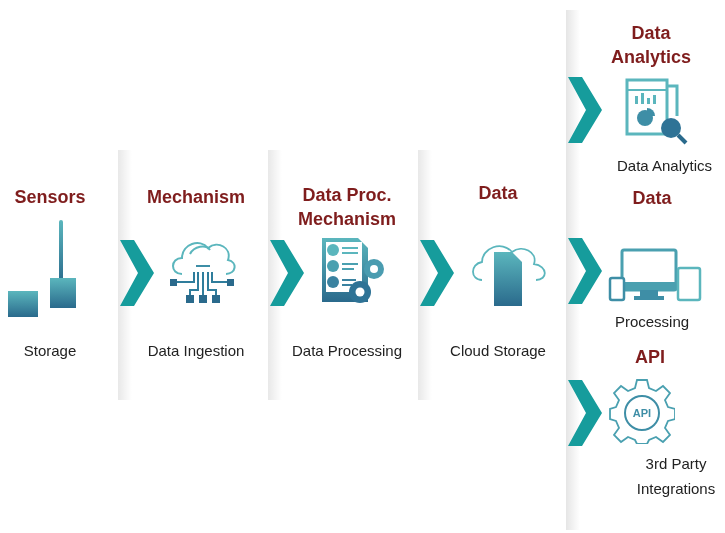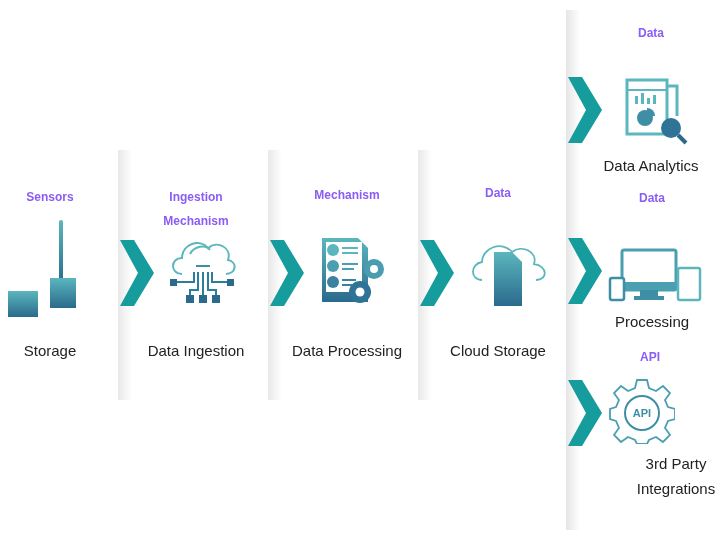--- a/index.html
+++ b/index.html
@@ -9,21 +9,21 @@
   }
   .divider {
     position:absolute; width:14px;
     background: linear-gradient(to right, rgba(0,0,0,0.0), rgba(0,0,0,0.10) 40%, rgba(0,0,0,0.03));
   }
   .divider::after {
     content:""; position:absolute; left:0; right:0; top:0; bottom:0;
     -webkit-mask-image: linear-gradient(to bottom, transparent, #000 15%, #000 85%, transparent);
   }
   .col { position:absolute; text-align:center; }
-  .title { font-weight:bold; font-size:12px; line-height:24px; color:#8b5cf6; }
+  .title { font-weight:bold; font-size:18px; line-height:24px; color:#7f1d1d; }
   .label { font-size:15px; color:#222; line-height:25px; }
   .chev { position:absolute; }
   .icon { position:absolute; }
 </style>
 </head>
 <body>
 
 <div class="divider" style="left:118px;top:150px;height:250px;background:linear-gradient(to right,rgba(0,0,0,0.09),rgba(0,0,0,0.0));"></div>
 <div class="divider" style="left:268px;top:150px;height:250px;background:linear-gradient(to right,rgba(0,0,0,0.09),rgba(0,0,0,0.0));"></div>
 <div class="divider" style="left:418px;top:150px;height:250px;background:linear-gradient(to right,rgba(0,0,0,0.09),rgba(0,0,0,0.0));"></div>
@@ -63,21 +63,20 @@
 <svg class="icon" style="left:6px;top:218px" width="70" height="102">
   <rect x="53" y="2" width="4" height="64" rx="2" fill="url(#g1)"></rect>
   <rect x="44" y="60" width="26" height="30" fill="url(#g1)"></rect>
   <rect x="2" y="73" width="30" height="26" fill="url(#g1)"></rect>
 </svg>
 <div class="col" style="left:0;width:100px;top:338px;">
   <div class="label">Storage</div>
 </div>
 
 <div class="col" style="left:134px;width:124px;top:185px;">
-  <div class="title">Ingestion</div>
   <div class="title">Mechanism</div>
 </div>
 <svg class="icon" style="left:166px;top:236px" width="72" height="70">
   <path d="M16,38 C4,38 4,22 16,22 C16,8 34,2 42,12 C52,4 66,12 62,24 C72,26 70,38 60,38" fill="none" stroke="#5bb6bd" stroke-width="2"></path>
   <path d="M24,18 C28,10 40,8 44,14" fill="none" stroke="#5bb6bd" stroke-width="2"></path>
   <line x1="30" y1="30" x2="44" y2="30" stroke="#3e8ea6" stroke-width="2"></line>
   <g stroke="#2f7d9c" stroke-width="2" fill="none">
     <path d="M28,36 V46 H10"></path>
       <path d="M46,36 V46 H62"></path>
     <path d="M32,36 V54 H24 V60"></path>
@@ -90,20 +89,21 @@
     <rect x="20" y="59" width="8" height="8"></rect>
       <rect x="33" y="59" width="8" height="8"></rect>
       <rect x="46" y="59" width="8" height="8"></rect>
   </g>
 </svg>
 <div class="col" style="left:134px;width:124px;top:338px;">
   <div class="label">Data Ingestion</div>
 </div>
 
 <div class="col" style="left:280px;width:134px;top:183px;">
+  <div class="title">Data Proc.</div>
   <div class="title">Mechanism</div>
 </div>
 <svg class="icon" style="left:320px;top:236px" width="70" height="70">
   <path d="M2,2 H38 L48,12 V66 H2 Z" fill="url(#g1)"></path>
   <rect x="6" y="6" width="36" height="50" fill="#ffffff"></rect>
   <circle cx="13" cy="14" r="6" fill="#5bb6bd"></circle>
     <rect x="22" y="11" width="16" height="2" fill="#5bb6bd"></rect>
     <rect x="22" y="16" width="16" height="2" fill="#5bb6bd"></rect>
   <circle cx="13" cy="30" r="6" fill="#4aa0b0"></circle>
     <rect x="22" y="27" width="16" height="2" fill="#4aa0b0"></rect>
@@ -126,35 +126,36 @@
 <svg class="icon" style="left:468px;top:238px" width="84" height="70">
   <path d="M14,42 C2,42 2,26 14,24 C14,10 34,2 44,14 C54,6 70,14 66,26 C80,28 80,42 68,42" fill="none" stroke="#5bb6bd" stroke-width="1.8"></path>
   <path d="M26,14 H44 L54,24 V68 H26 Z" fill="url(#g1)"></path>
 </svg>
 <div class="col" style="left:440px;width:116px;top:338px;">
   <div class="label">Cloud Storage</div>
 </div>
 
 <div class="col" style="left:590px;width:122px;top:21px;">
   <div class="title">Data</div>
+  <div class="title">Analytics</div>
 </div>
 <svg class="icon" style="left:625px;top:78px" width="66" height="70">
   <rect x="2" y="2" width="40" height="54" fill="none" stroke="#5bb6bd" stroke-width="3"></rect>
   <line x1="2" y1="12" x2="42" y2="12" stroke="#5bb6bd" stroke-width="2"></line>
   <rect x="10" y="18" width="3" height="8" fill="#5bb6bd"></rect>
     <rect x="16" y="15" width="3" height="11" fill="#5bb6bd"></rect>
     <rect x="22" y="20" width="3" height="6" fill="#5bb6bd"></rect>
     <rect x="28" y="17" width="3" height="9" fill="#5bb6bd"></rect>
   <path d="M42,8 H52 V38" fill="none" stroke="#5bb6bd" stroke-width="3"></path>
   <circle cx="20" cy="40" r="8" fill="#3e8ea6"></circle>
     <path d="M22,30 A8,8 0 0 1 30,38 H22 Z" fill="#3e8ea6"></path>
   <circle cx="46" cy="50" r="10" fill="#2f7396"></circle>
     <line x1="53" y1="57" x2="61" y2="65" stroke="#2a6a8c" stroke-width="4"></line>
 </svg>
-<div class="col" style="left:590px;width:122px;top:153px;">
+<div class="col" style="left:590px;width:122px;top:153px;text-align:right;">
   <div class="label">Data Analytics</div>
 </div>
 
 <div class="col" style="left:588px;width:128px;top:186px;">
   <div class="title">Data</div>
 </div>
 <svg class="icon" style="left:608px;top:248px" width="96" height="56">
   <rect x="14" y="2" width="54" height="40" rx="2" fill="none" stroke="#4aa0b0" stroke-width="3"></rect>
   <rect x="14" y="34" width="54" height="8" fill="#4aa0b0"></rect>
   <rect x="32" y="42" width="18" height="6" fill="#3e8ea6"></rect>

